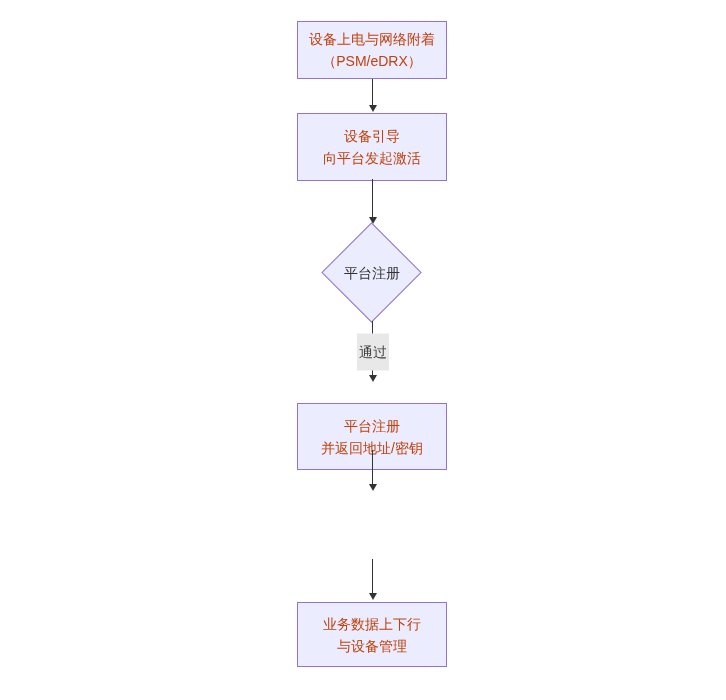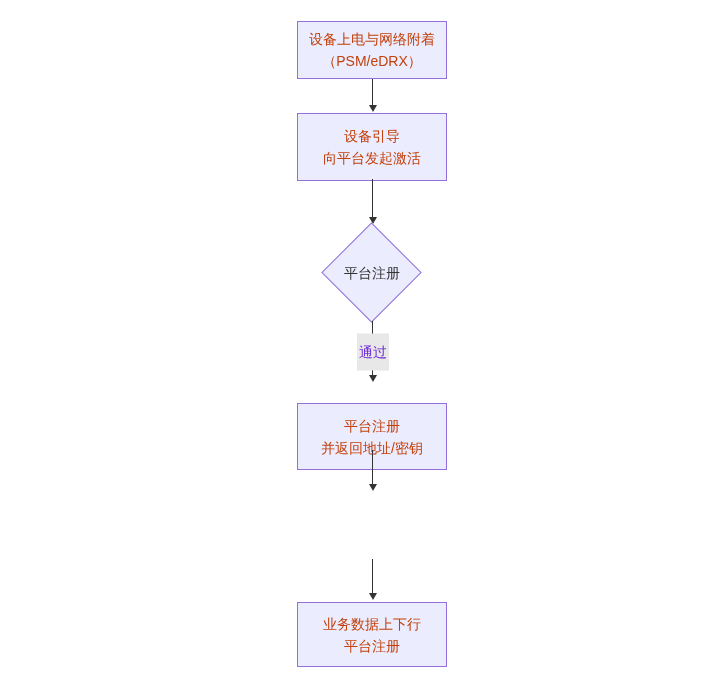--- a/index.html
+++ b/index.html
@@ -68,21 +68,21 @@
     width: 0;
     height: 0;
     border-left: 4px solid transparent;
     border-right: 4px solid transparent;
     border-top: 7px solid #333333;
   }
   .edge-label {
     position: absolute;
     transform: translate(-50%, -50%);
     background: #e8e8e8;
-    color: #6d28d9;
+    color: #404040;
     font-size: 14px;
     line-height: 21px;
     padding: 8px 2px;
     z-index: 2;
   }
 </style>
 </head>
 <body>
 
 <div class="canvas">
@@ -129,16 +129,16 @@
   </div>
 
 
   <div class="arrow" style="left:372px; top:559px; height:41px;">
     <div class="arrow-line"></div>
     <div class="arrow-head"></div>
   </div>
 
   <div class="node" style="left:297px; top:602px; width:150px; height:65px;">
     <span class="label">业务数据上下行
-平台注册</span>
+与设备管理</span>
   </div>
 
 </div>
 
 </body></html>

